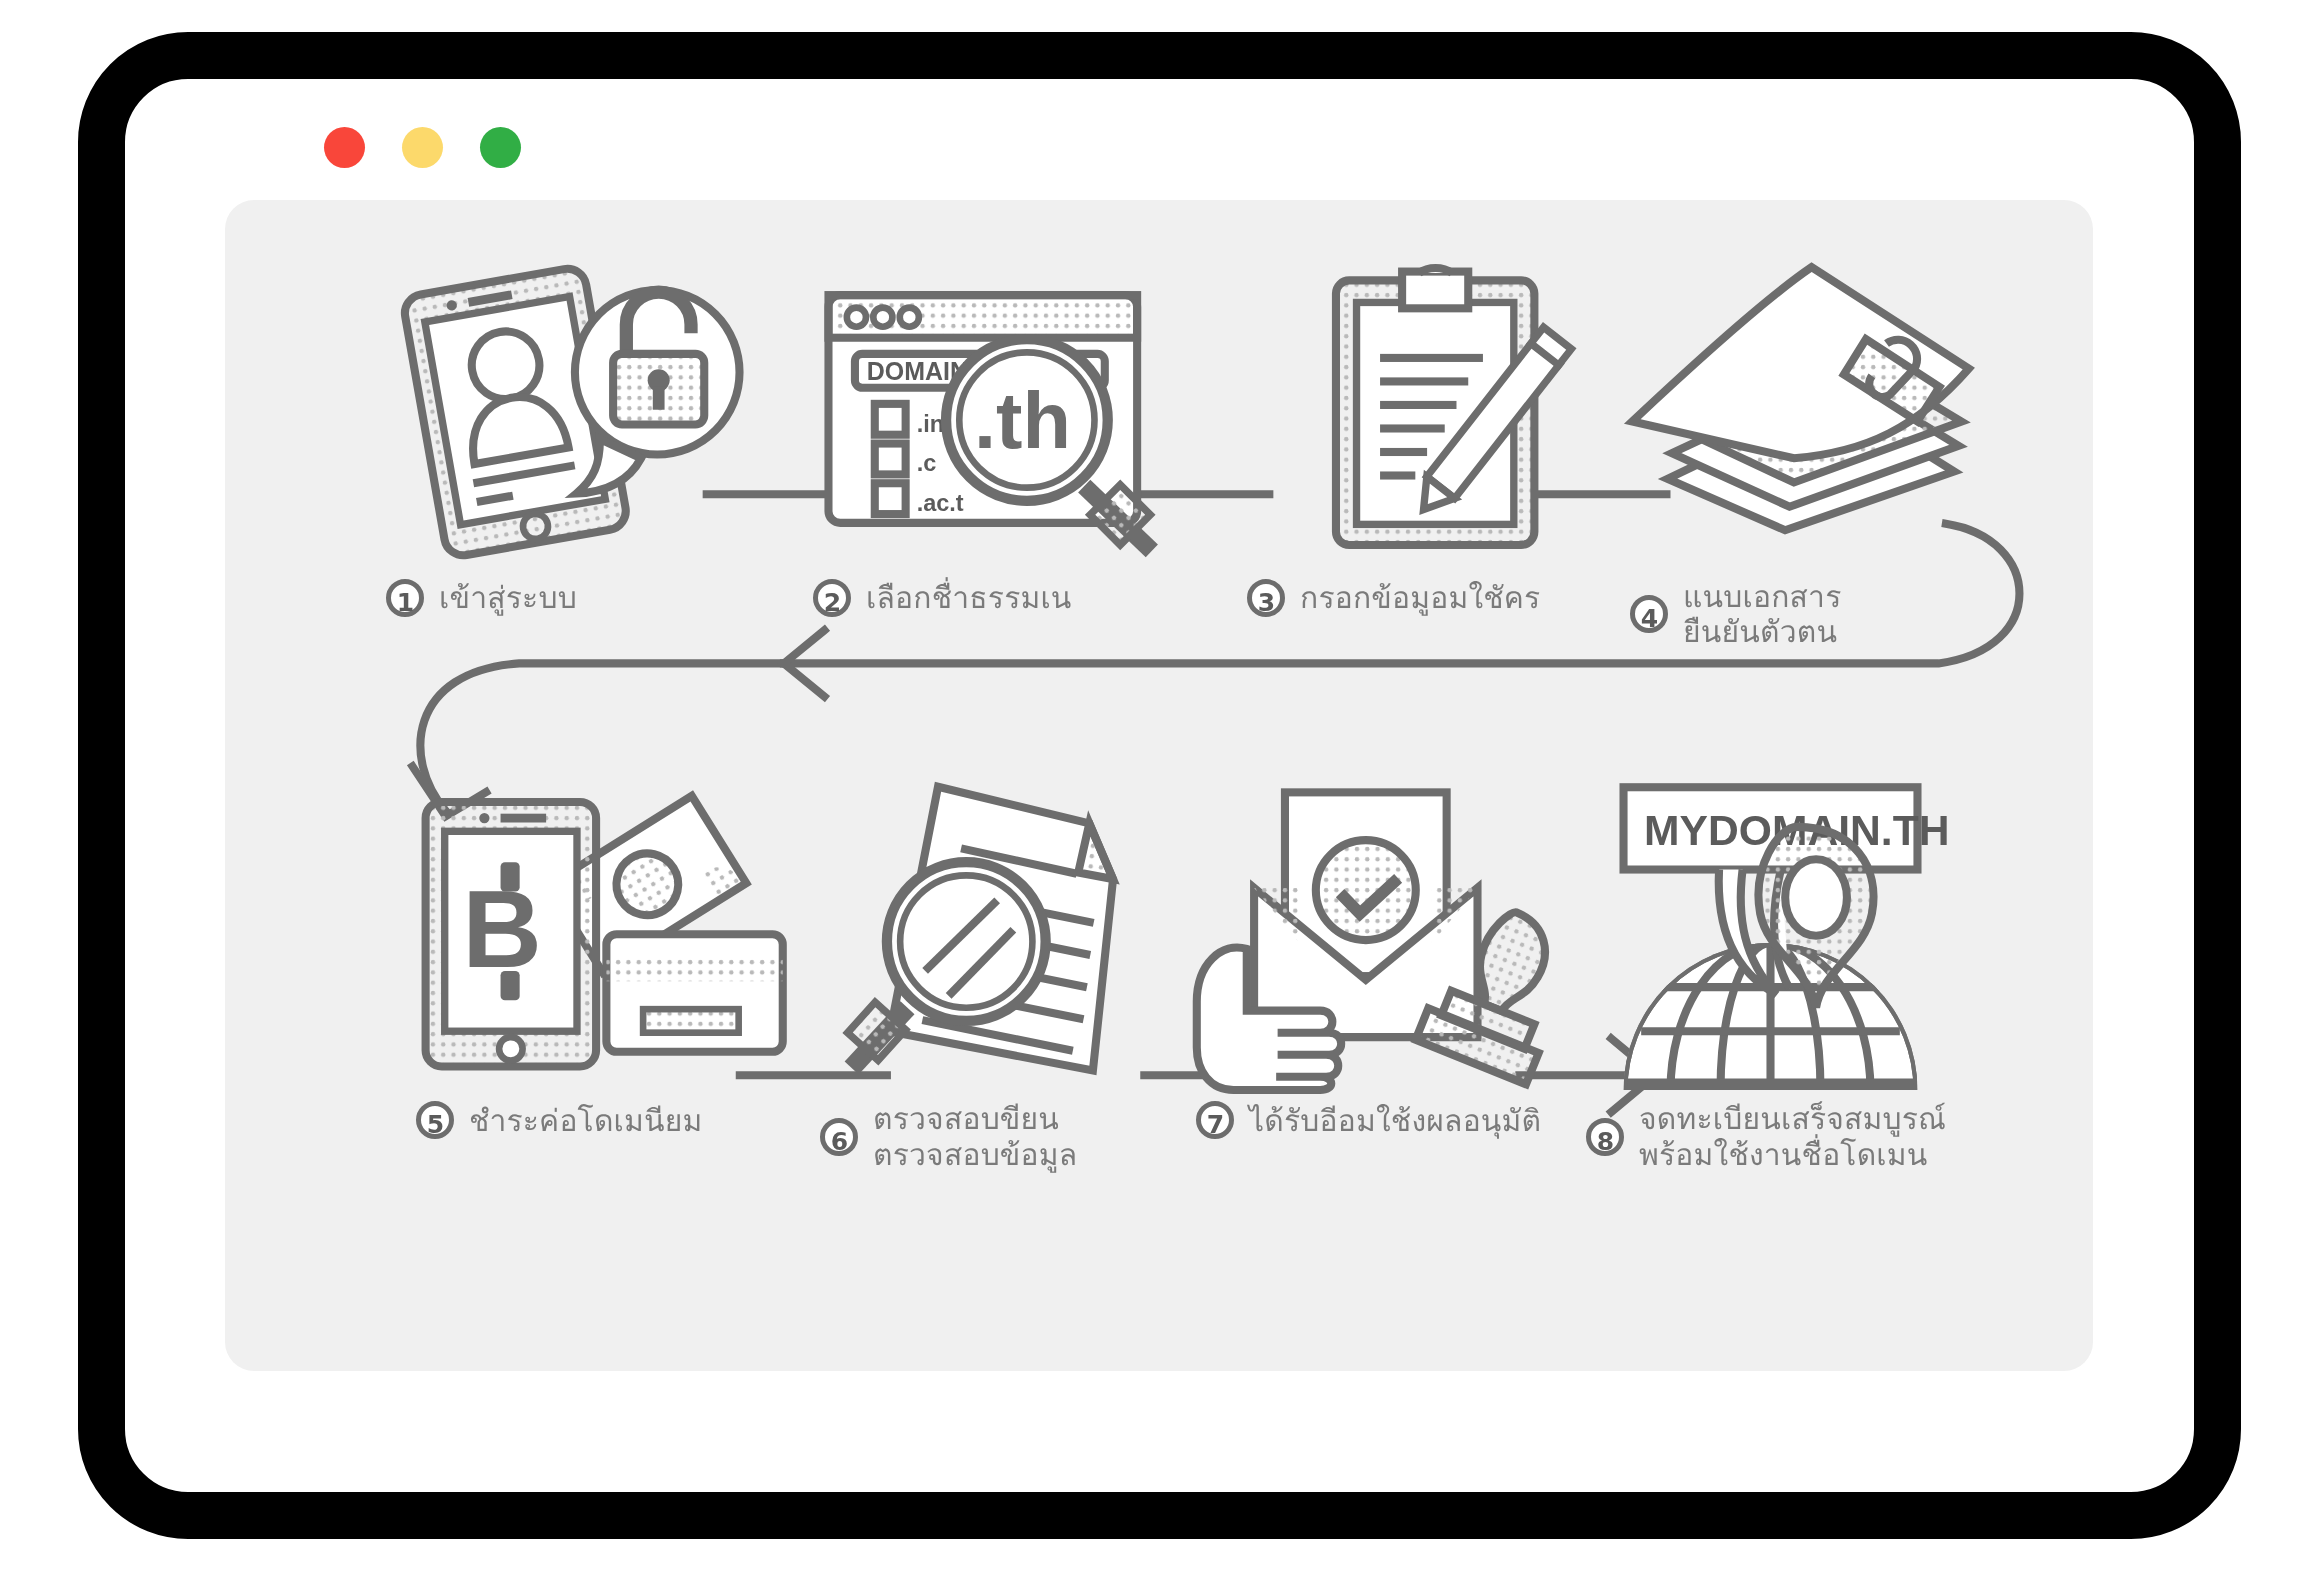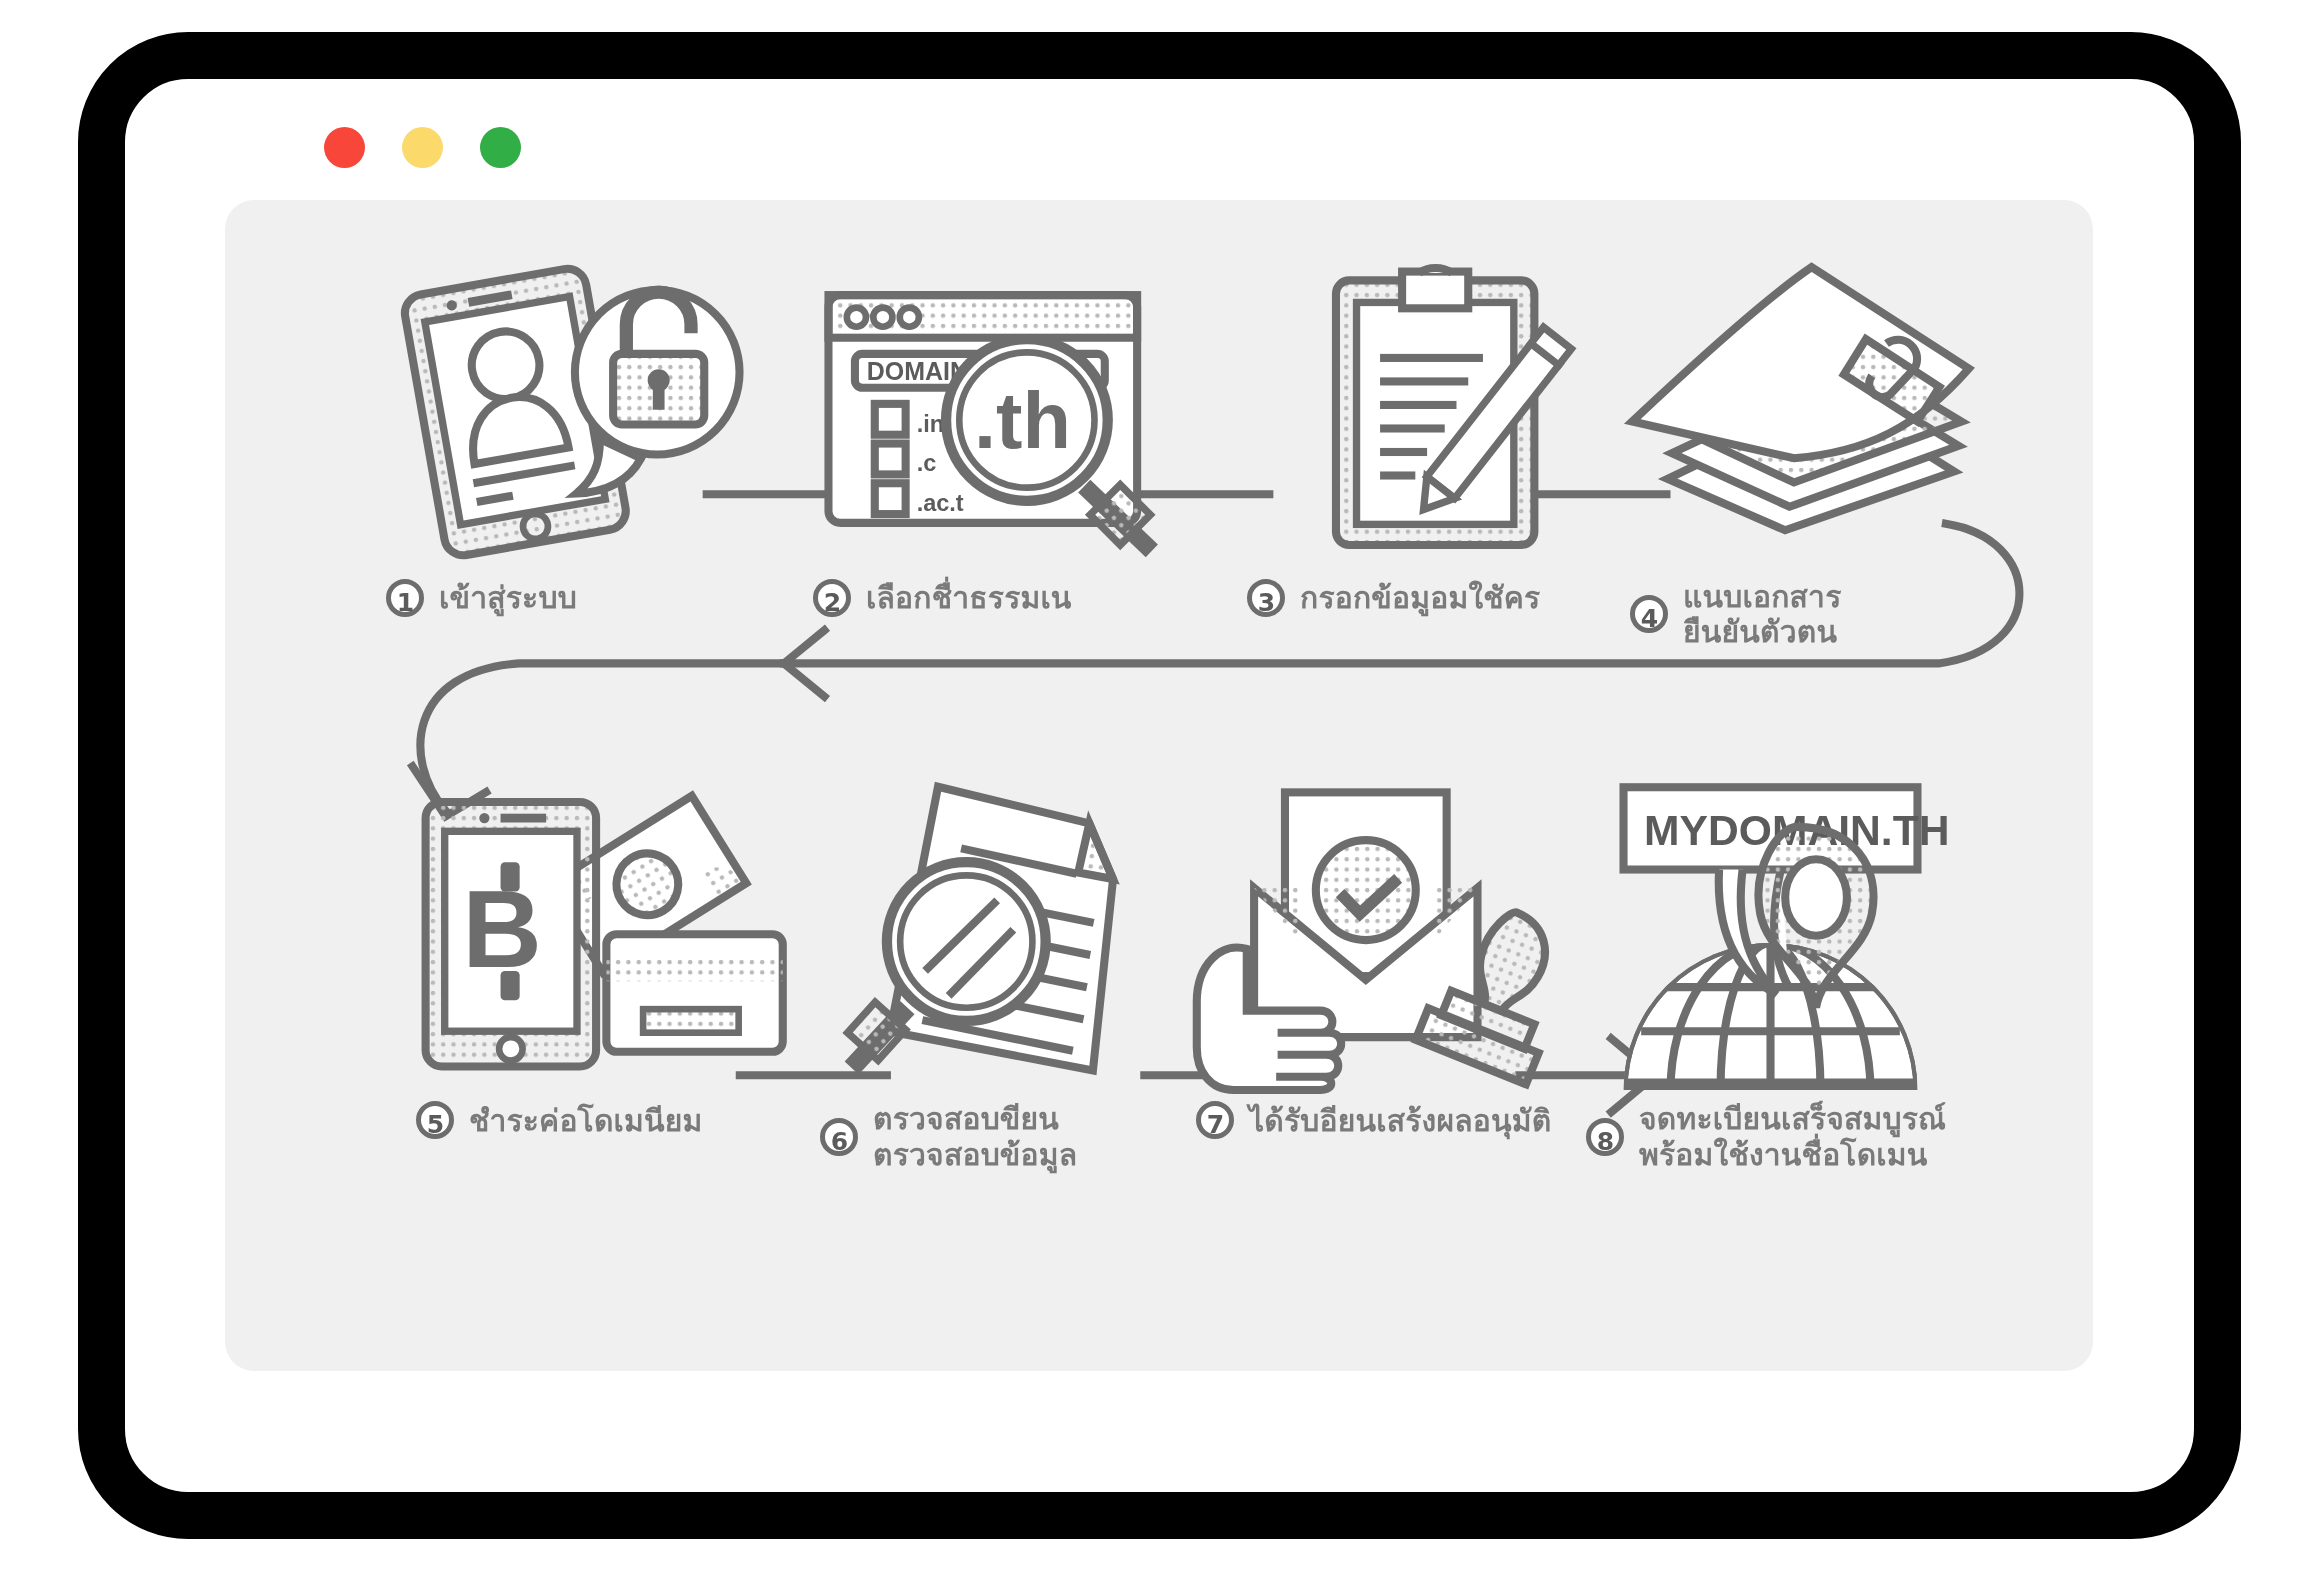--- a/index.html
+++ b/index.html
@@ -41,21 +41,21 @@
   .art{position:relative;width:383px;height:316px;}
   .art svg{position:absolute;left:0;top:0;width:100%;height:100%;overflow:visible;}
 
   .caption{display:flex;align-items:center;gap:14.7px;margin-top:11.8px;padding-left:7.4px;}
   .num{
     flex:0 0 auto;width:38px;height:38px;border-radius:50%;
     border:5.1px solid #6d6d6d;background:#ffffff;color:#5b5b5b;
     font-size:25px;font-weight:bold;line-height:38px;text-align:center;
     box-sizing:border-box;
   }
-  .cap-text{color:#7a7a7a;font-size:30px;font-weight:bold;line-height:1.18;white-space:pre-line;letter-spacing:0.2px;}
+  .cap-text{color:#7a7a7a;font-size:30px;font-weight:normal;line-height:1.18;white-space:pre-line;letter-spacing:0.2px;}
 
   
   .s1{left:154px;top:29px;}
   .s2{left:581px;top:29px;}
   .s3{left:1015px;top:29px;}
   .s4{left:1398px;top:29px;}
   
   .s5{left:184px;top:14.7px;}
   .s6{left:588px;top:14.7px;}
   .s7{left:964px;top:14.7px;}
@@ -324,21 +324,21 @@
             <path d="M10 310 C10 258 44 228 78 238 L78 322 L178 322 C200 322 200 352 178 352 L120 352 L190 352 C212 352 212 382 190 382 L120 382 L186 382 C208 382 208 412 186 412 L118 412 L178 412 C198 412 198 430 178 430 L60 430 C28 430 10 404 10 372 Z" fill="#ffffff" stroke="#6d6d6d" stroke-width="11"></path>
             <g transform="rotate(22 420 340)">
               <path d="M386 190 C430 190 452 224 446 262 C442 292 420 302 418 322 L392 322 C390 300 368 292 364 262 C358 224 380 190 386 190 Z" fill="url(#dots7)" stroke="#6d6d6d" stroke-width="11"></path>
               <rect x="344" y="322" width="122" height="36" fill="url(#dots7)" stroke="#6d6d6d" stroke-width="11"></rect>
               <rect x="324" y="356" width="162" height="46" fill="url(#dots7)" stroke="#6d6d6d" stroke-width="11"></rect>
             </g>
           </svg>
         </div>
         <div class="caption">
           <span class="num">7</span>
-          <span class="cap-text">ได้รับอียนเสร้งผลอนุมัติ</span>
+          <span class="cap-text">ได้รับอีอมใช้งผลอนุมัติ</span>
         </div>
       </div>
 
       <div class="step s8">
         <div class="art">
           <svg viewBox="0 0 520 430">
             <defs>
               <pattern id="dots8" width="14" height="14" patternUnits="userSpaceOnUse">
                 <circle cx="4" cy="4" r="3" fill="#b9b9b9"></circle>
               </pattern>

